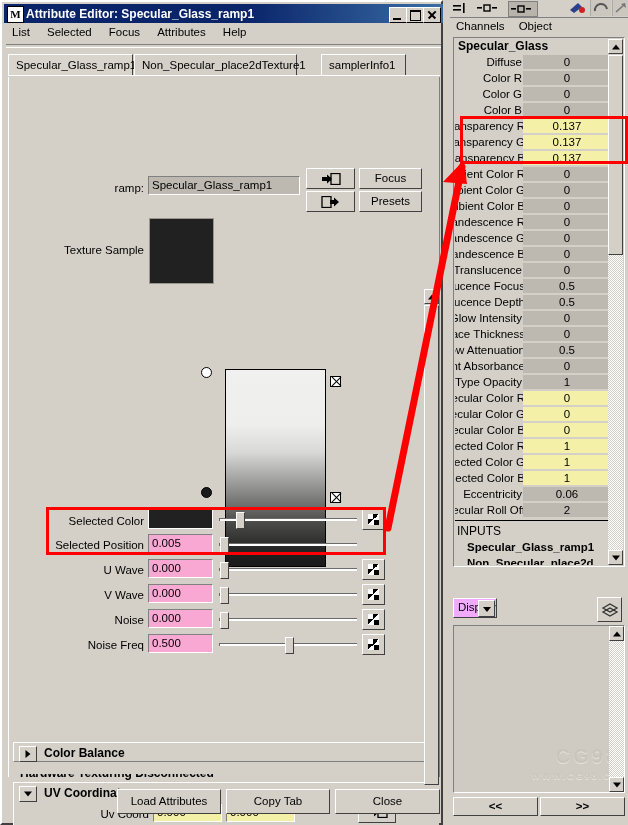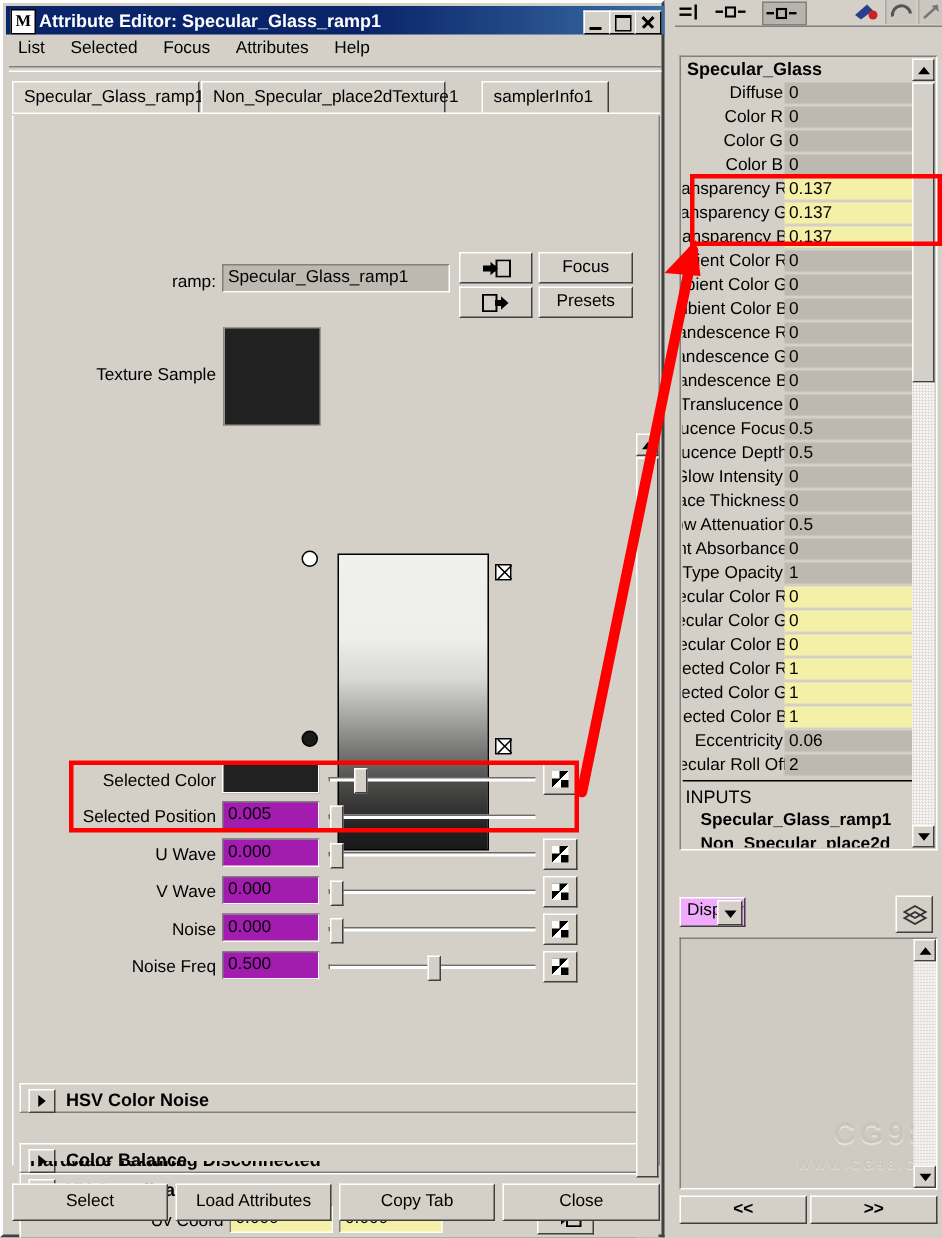--- a/index.html
+++ b/index.html
@@ -30,21 +30,21 @@
   .tab{position:absolute;top:0;height:21px;background:#d4d0c8;font-size:11.5px;line-height:21px;padding:0 7px;box-sizing:border-box;
        border-top:1px solid #fff;border-left:1px solid #fff;border-right:1px solid #404040;}
   .tab.sel{background:#d9d5cd;font-weight:normal;}
   #tabline{position:absolute;left:6px;top:73px;width:432px;height:2px;border-top:1px solid #fff;border-bottom:1px solid #9a968e;}
 
   
   #bodyPanel{position:absolute;left:6px;top:75px;width:432px;height:700px;background:#d4d0c8;
              border-left:1px solid #fff;border-right:1px solid #808080;box-sizing:border-box;}
 
   .lbl{font-size:11.5px;text-align:right;white-space:nowrap;}
-  .field{background:#a21caf;border-top:1px solid #808080;border-left:1px solid #808080;border-right:1px solid #fff;border-bottom:1px solid #fff;
+  .field{background:#f9a8d4;border-top:1px solid #808080;border-left:1px solid #808080;border-right:1px solid #fff;border-bottom:1px solid #fff;
          font-size:11.5px;line-height:17px;padding-left:3px;box-sizing:border-box;overflow:hidden;white-space:nowrap;}
   .field.ylw{background:#f5f0a8;}
   .btn{background:#d4d0c8;border-top:1px solid #fff;border-left:1px solid #fff;border-right:1px solid #404040;border-bottom:1px solid #404040;
        font-size:11.5px;text-align:center;box-sizing:border-box;}
 
   
   .mapbtn{position:absolute;width:49px;height:21px;}
   .mapbtn .gl{position:absolute;left:50%;top:50%;transform:translate(-50%,-50%);width:22px;height:12px;}
 
   
@@ -94,21 +94,21 @@
 
   
   #winR{position:absolute;left:450px;top:0;width:178px;height:825px;background:#d4d0c8;}
   #rtool{position:absolute;left:0;top:0;width:178px;height:17px;background:#d4d0c8;border-bottom:1px solid #808080;}
   #rmenu{position:absolute;left:2px;top:19px;width:174px;height:17px;}
   #rmenu span{display:inline-block;padding:1px 7px 0 4px;font-size:11.5px;}
   #chBox{position:absolute;left:3px;top:37px;width:172px;height:530px;background:#d4d0c8;box-sizing:border-box;
          border-top:1px solid #808080;border-left:1px solid #808080;border-right:1px solid #fff;border-bottom:1px solid #fff;}
   #chInner{position:absolute;left:1px;top:1px;width:155px;height:526px;overflow:hidden;}
   .chHdr{height:16px;font-size:12px;font-weight:bold;line-height:15px;padding-left:3px;}
-  .chRow{position:relative;height:16px;}
+  .chRow{position:relative;height:16px;text-align:center;}
   .chRow .cn{position:absolute;right:88px;top:0;font-size:11.5px;line-height:15px;white-space:nowrap;}
   .chRow .cv{position:absolute;left:68px;top:0;width:85px;height:15px;font-size:11.5px;line-height:14px;padding-left:3px;box-sizing:border-box;
              background:#bdb9b1;border-bottom:1px solid #d4d0c8;}
   .chRow .cv.y{background:#f5f0a8;}
   #chScroll{position:absolute;right:1px;top:1px;width:15px;height:526px;background:#d4d0c8;}
   .sbArrow{position:absolute;left:0;width:15px;height:15px;background:#d4d0c8;
            border-top:1px solid #fff;border-left:1px solid #fff;border-right:1px solid #404040;border-bottom:1px solid #404040;box-sizing:border-box;}
   .sbArrow b{position:absolute;left:50%;top:50%;transform:translate(-50%,-50%);width:0;height:0;}
   #sbThumb{position:absolute;left:0;top:16px;width:15px;height:200px;background:#d4d0c8;
            border-top:1px solid #fff;border-left:1px solid #fff;border-right:1px solid #404040;border-bottom:1px solid #404040;box-sizing:border-box;}
@@ -233,26 +233,20 @@
         </div>
 
       <div class="lbl" style="position:absolute;left:48px;top:562px;width:87px;">Noise Freq</div>
       <div class="field" style="position:absolute;left:139px;top:557px;width:65px;height:19px;">0.500</div>
       <div class="slot" style="left:210px;top:566px;width:138px;"></div>
       <div class="thumb" style="left:276px;top:560px;"></div>
       <div class="chk" style="left:353px;top:557px;">
           <i></i>
         </div>
 
-      <div class="frame fhdr" style="left:4px;top:645px;width:416px;height:20px;">
-        <span class="arw">
-            <b class="tri-r"></b>
-          </span>
-        <span class="ftx">HSV Color Noise</span>
-      </div>
       <div class="frame fhdr" style="left:4px;top:665px;width:416px;height:20px;">
         <span class="arw">
             <b class="tri-r"></b>
           </span>
         <span class="ftx">Color Balance</span>
       </div>
       <div class="frame fhdr" style="left:4px;top:685px;width:416px;height:20px;">
         <span class="arw">
             <b class="tri-r"></b>
           </span>
@@ -286,21 +280,20 @@
         <div style="position:absolute;left:0;top:16px;width:15px;height:480px;background:#d4d0c8;
                     border-top:1px solid #fff;border-left:1px solid #fff;border-right:1px solid #404040;border-bottom:1px solid #404040;box-sizing:border-box;"></div>
       </div>
     </div>
 
     <div style="position:absolute;left:8px;top:772px;width:428px;height:13px;overflow:hidden;">
       <div style="position:relative;top:-8px;font-size:12px;font-weight:bold;color:#000;">&nbsp;&nbsp;&nbsp;Hardware Texturing Disconnected</div>
     </div>
 
     <div id="btnRow">
-      <div class="bb btn" style="left:0;width:104px;">Select</div>
       <div class="bb btn" style="left:109px;width:104px;">Load Attributes</div>
       <div class="bb btn" style="left:218px;width:104px;">Copy Tab</div>
       <div class="bb btn" style="left:327px;width:105px;">Close</div>
     </div>
   </div>
 
   <div id="winR">
 
     <div id="rtool">
       <svg style="position:absolute;left:2px;top:2px;width:22px;height:12px;" viewBox="0 0 22 12">
@@ -324,20 +317,24 @@
       </svg>
       <svg style="position:absolute;left:140px;top:0px;width:20px;height:16px;background:#cbc7bf;border-left:1px solid #aaa;" viewBox="0 0 20 16">
         <path d="M4 11 A6 6 0 1 1 16 9" fill="none" stroke="#555" stroke-width="2"></path>
       </svg>
       <svg style="position:absolute;left:162px;top:0px;width:16px;height:16px;background:#cbc7bf;border-left:1px solid #aaa;" viewBox="0 0 16 16">
         <path d="M3 12 L12 4" stroke="#777" stroke-width="1.6" fill="none"></path>
           <polygon points="12,3 13,8 8,4" fill="#777"></polygon>
       </svg>
     </div>
 
+    <div id="rmenu">
+      <span>Channels</span>
+      <span>Object</span>
+    </div>
 
     <div id="chBox">
       <div id="chInner">
         <div class="chHdr">Specular_Glass</div>
 
         <div class="chRow">
             <span class="cn">Diffuse</span>
             <span class="cv">0</span>
           </div>
         <div class="chRow">

